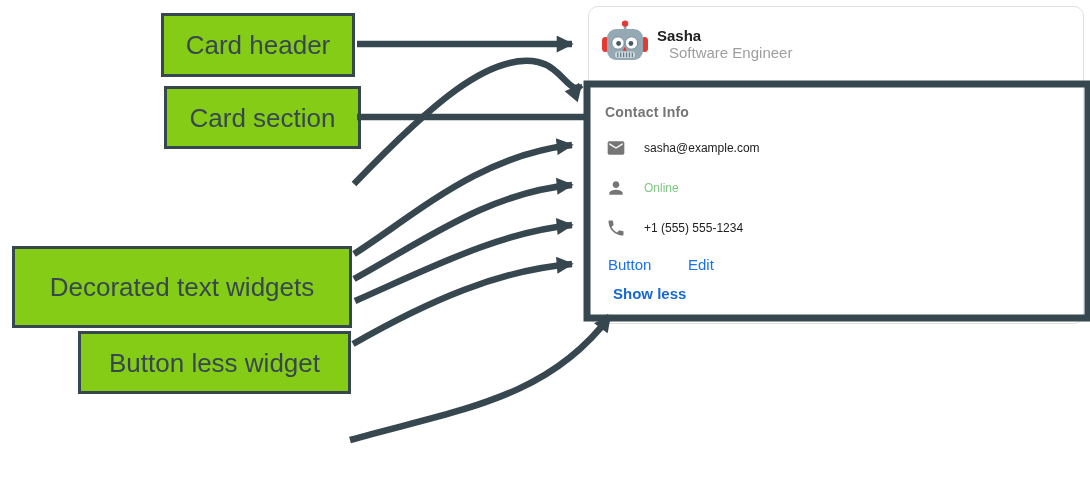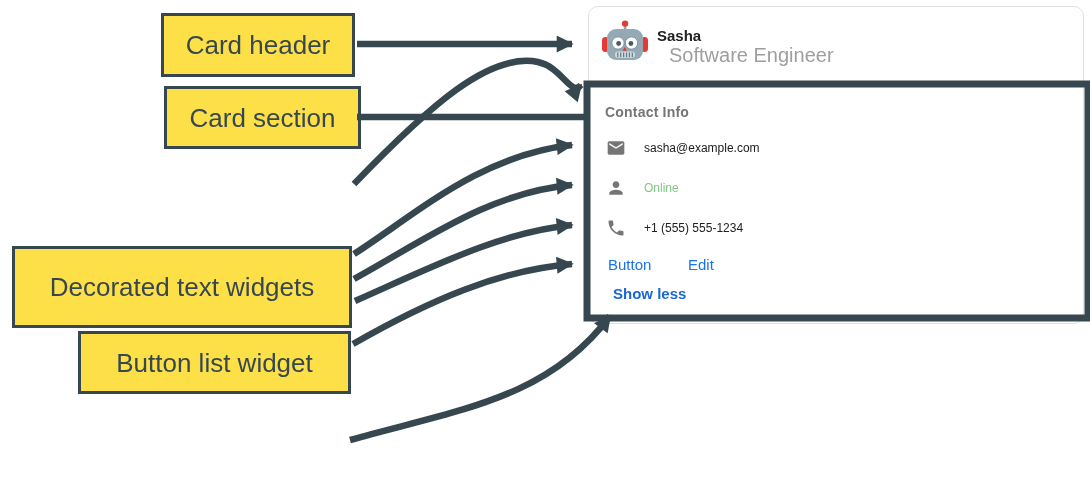--- a/index.html
+++ b/index.html
@@ -4,39 +4,39 @@
 <style>
   html,body{margin:0;padding:0;background:#ffffff;}
   .stage{
     position:relative;width:1090px;height:494px;background:#ffffff;
     font-family:"Liberation Sans", sans-serif;overflow:hidden;
   }
   .stage *{box-sizing:border-box;}
 
   
   .label-box{
-    position:absolute;border:3px solid #37474f;background:#fde047;color:#37474f;
+    position:absolute;border:3px solid #37474f;background:#84cc16;color:#37474f;
     display:flex;align-items:center;justify-content:center;
     font-size:26px;line-height:1;white-space:nowrap;z-index:2;
   }
   #lb0{left:161px;top:13px;width:194px;height:64px;}
   #lb1{left:164px;top:86px;width:197px;height:63px;}
   #lb2{left:122px;top:167px;width:233px;height:65px;}
   #lb3{left:12px;top:246px;width:340px;height:82px;}
   #lb4{left:78px;top:331px;width:273px;height:63px;}
   #lb5{left:79px;top:411px;width:269px;height:63px;}
 
   
   .card{
     position:absolute;left:588px;top:6px;width:496px;height:318px;
     background:#ffffff;border:1px solid #e0e0e0;border-radius:10px;z-index:1;
   }
   .avatar{position:absolute;left:12px;top:11px;width:48px;height:48px;}
   .card-title{position:absolute;left:68px;top:20px;font-size:15px;font-weight:600;color:#212121;}
-  .card-subtitle{position:absolute;left:80px;top:37px;font-size:20px;font-weight:400;color:#9e9e9e;}
+  .card-subtitle{position:absolute;left:80px;top:37px;font-size:15px;font-weight:400;color:#9e9e9e;}
   .section-title{position:absolute;left:16px;top:97px;font-size:14px;font-weight:700;color:#757575;letter-spacing:.2px;}
   .row{position:absolute;left:17px;height:20px;display:flex;align-items:center;gap:18px;}
   #row0{top:131px;} #row1{top:171px;} #row2{top:211px;}
   .row .icon{width:20px;height:20px;flex:0 0 20px;display:block;}
   .row-text{font-size:12px;color:#212121;line-height:20px;}
   #row1 .row-text{color:#81c784;}
   .text-button{position:absolute;top:249px;font-size:15px;font-weight:500;color:#1a73e8;cursor:pointer;}
   #btn-share{left:19px;} #btn-edit{left:99px;}
   .collapser{position:absolute;left:24px;top:278px;font-size:15px;font-weight:700;color:#1967d2;cursor:pointer;}
 
@@ -98,21 +98,21 @@
     </div>
 
     <div class="text-button" id="btn-share">Button</div>
     <div class="text-button" id="btn-edit">Edit</div>
     <div class="collapser">Show less</div>
   </div>
 
   <div class="label-box" id="lb0">Card header</div>
   <div class="label-box" id="lb1">Card section</div>
   <div class="label-box" id="lb3">Decorated text widgets</div>
-  <div class="label-box" id="lb4">Button list widget</div>
+  <div class="label-box" id="lb4">Button less widget</div>
 
   <svg class="arrows" width="1090" height="494" viewBox="0 0 1090 494" aria-hidden="true">
     <defs>
       <marker id="ah" viewBox="0 0 10 10" refX="9" refY="5" markerWidth="20" markerHeight="17" orient="auto" markerUnits="userSpaceOnUse">
         <path d="M0,0 L10,5 L0,10 Z" fill="#37474f"></path>
       </marker>
     </defs>
     <g fill="none" stroke="#37474f" stroke-width="6.5">
 
       <rect x="587" y="84" width="501" height="234" stroke-width="7"></rect>

